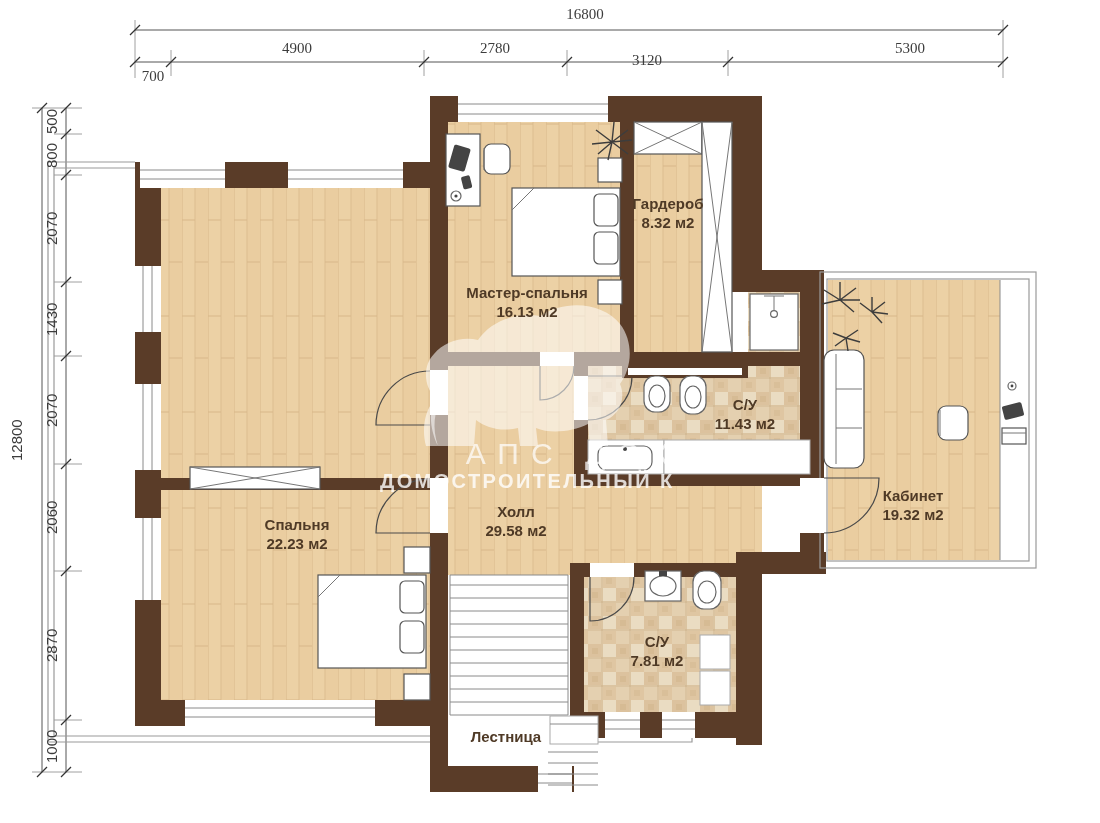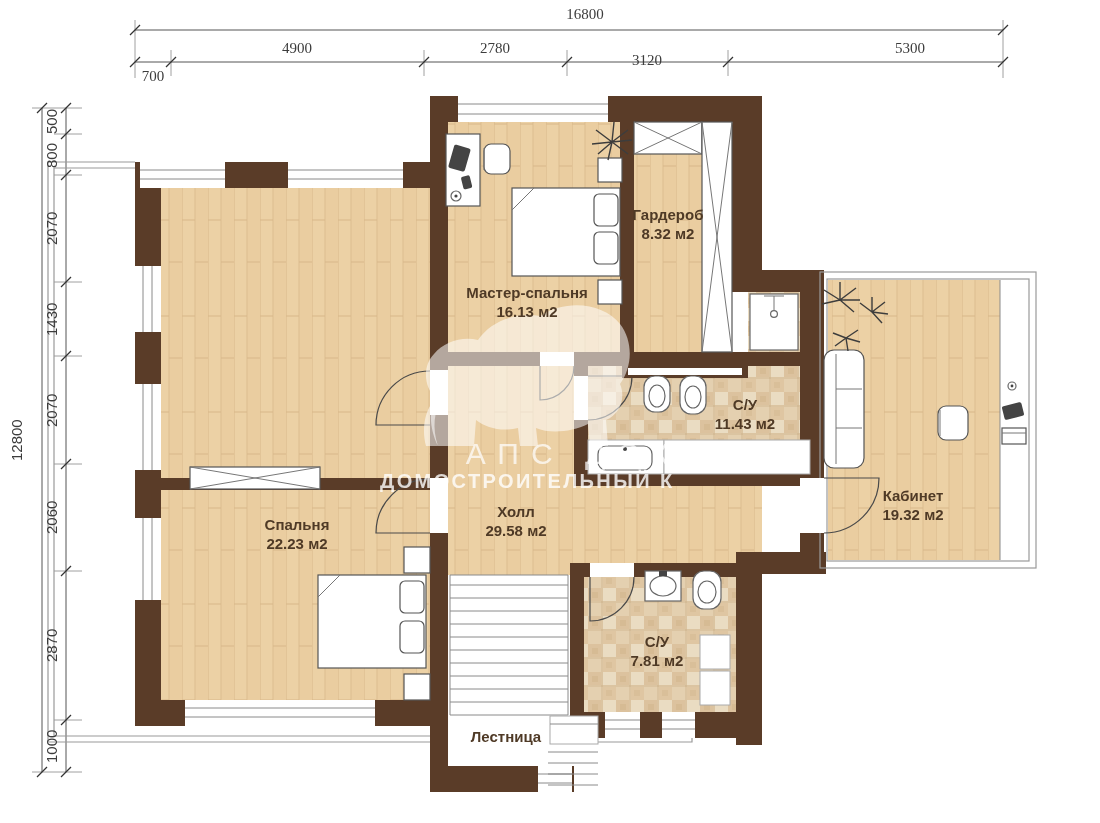--- a/index.html
+++ b/index.html
@@ -340,21 +340,21 @@
 <div class="vdim" style="left:42px;top:289px;width:18px;height:60px;">1430</div>
 <div class="vdim" style="left:42px;top:380px;width:18px;height:60px;">2070</div>
 <div class="vdim" style="left:42px;top:487px;width:18px;height:60px;">2060</div>
 <div class="vdim" style="left:42px;top:615px;width:18px;height:60px;">2870</div>
 <div class="vdim" style="left:42px;top:716px;width:18px;height:60px;">1000</div>
 
 <div class="lbl" style="left:417px;top:283px;width:220px;">
   <div>Мастер-спальня</div>
   <div>16.13 м2</div>
 </div>
-<div class="lbl" style="left:598px;top:205px;width:140px;">
+<div class="lbl" style="left:598px;top:194px;width:140px;">
   <div>Гардероб</div>
   <div>8.32 м2</div>
 </div>
 <div class="lbl" style="left:675px;top:395px;width:140px;">
   <div>С/У</div>
   <div>11.43 м2</div>
 </div>
 <div class="lbl" style="left:813px;top:486px;width:200px;">
   <div>Кабинет</div>
   <div>19.32 м2</div>

